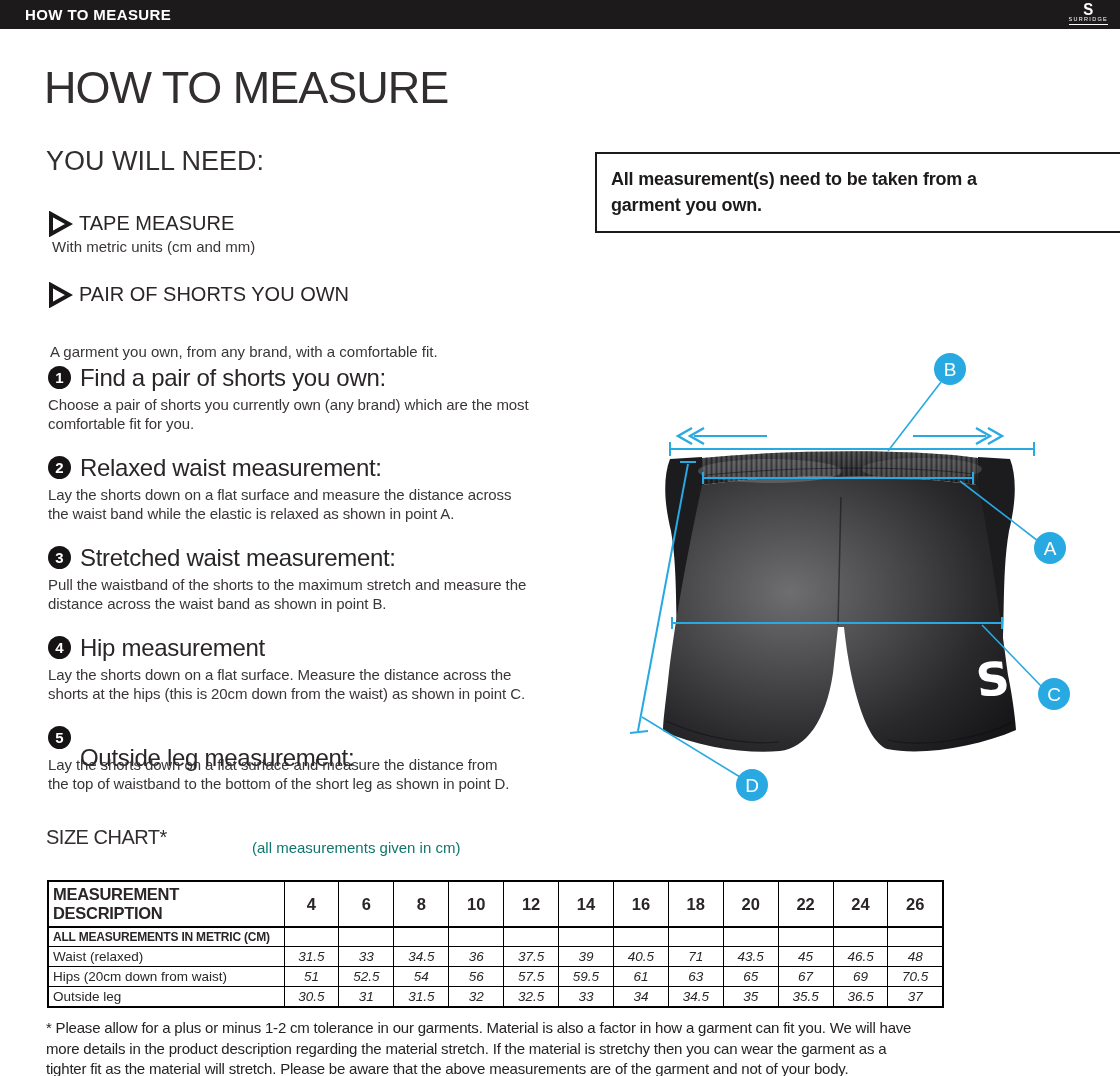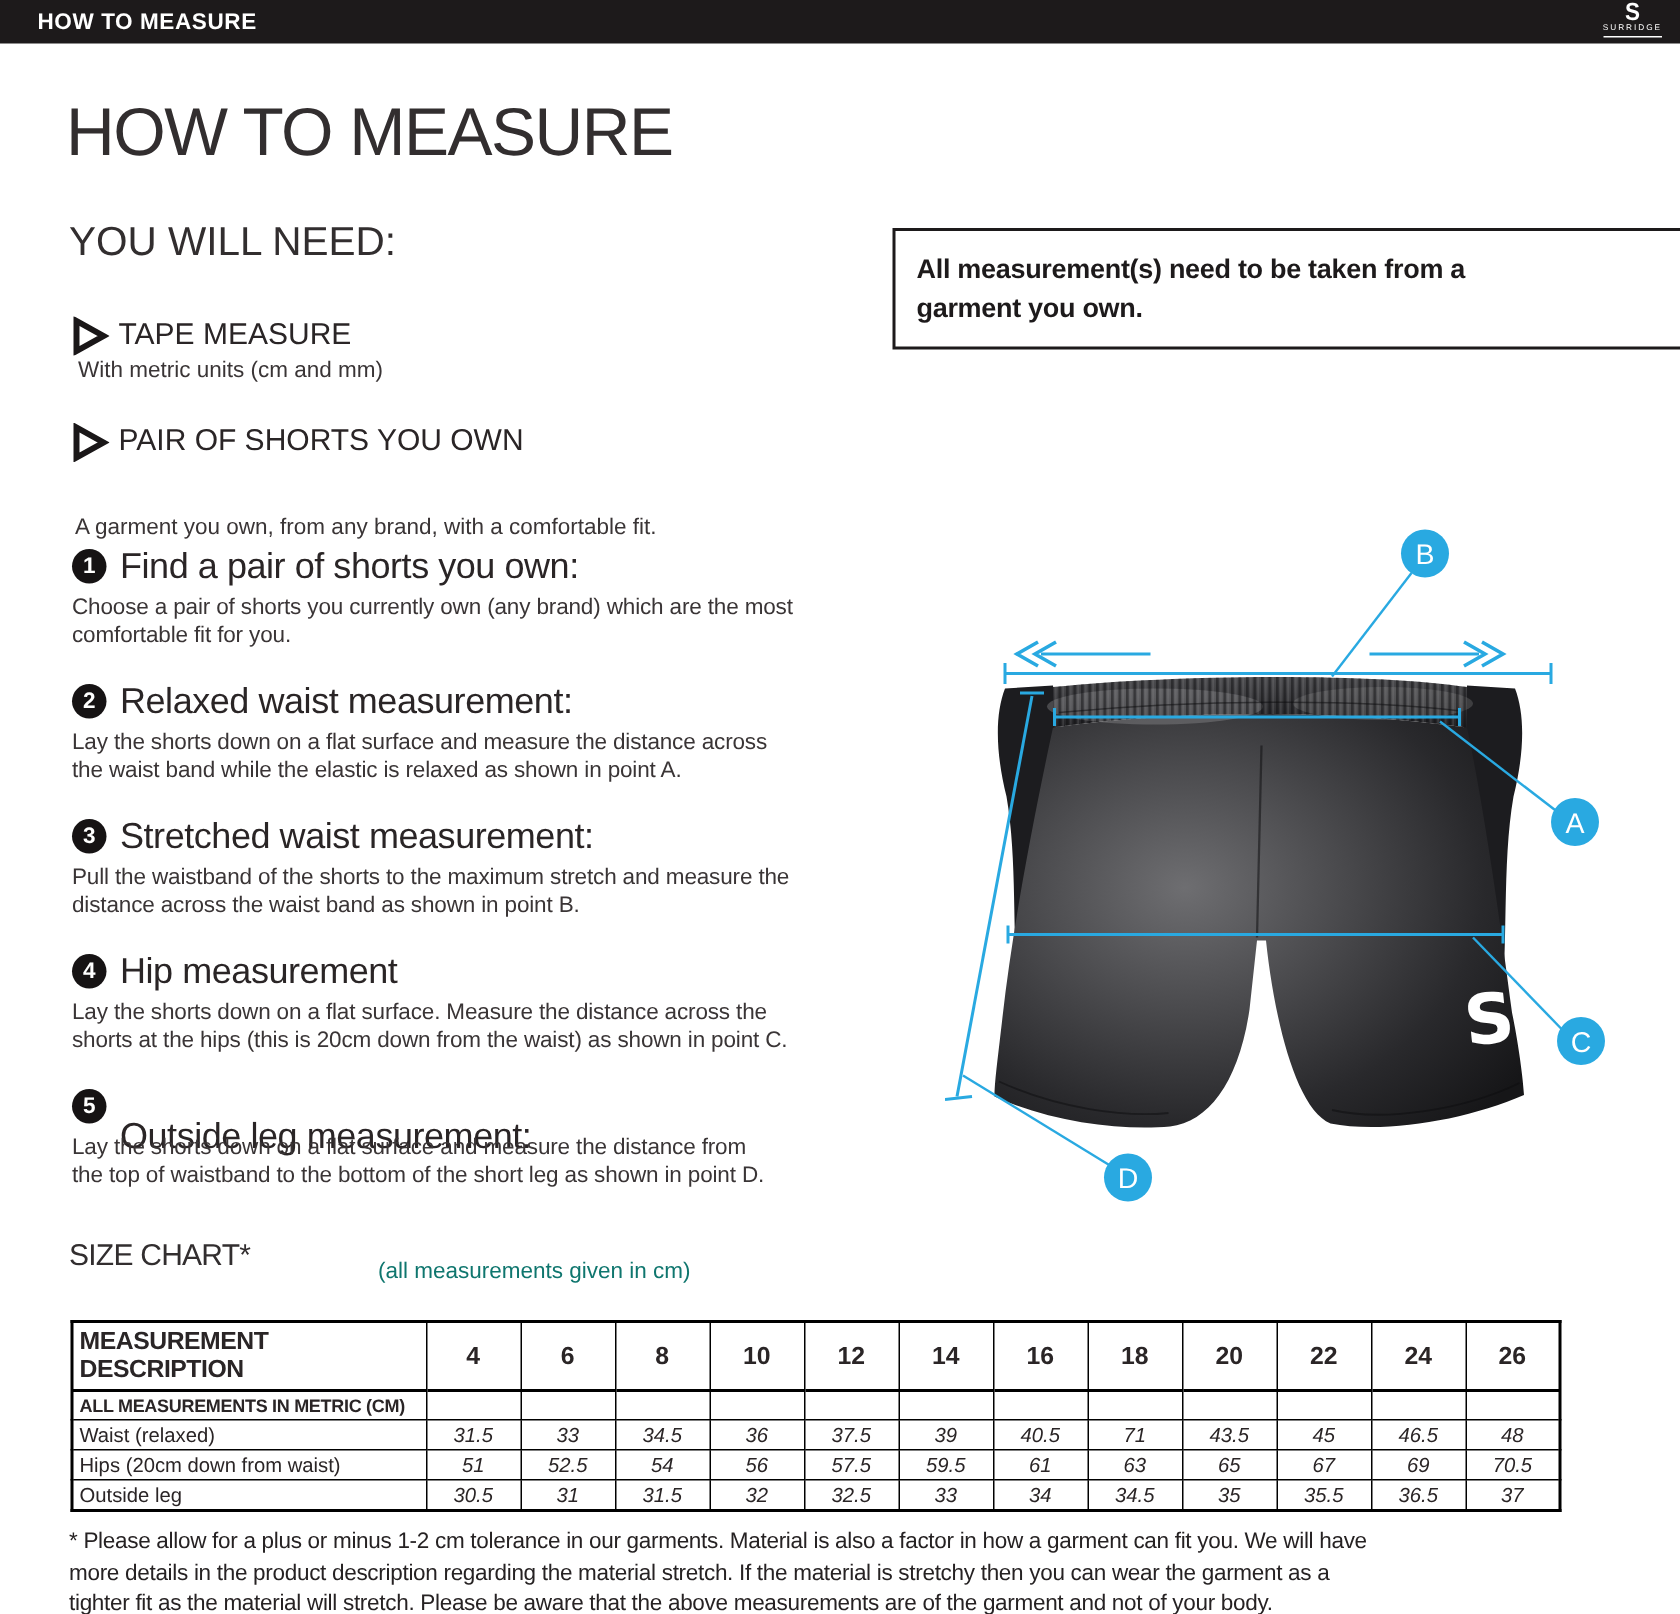--- a/index.html
+++ b/index.html
@@ -40,21 +40,21 @@
                  display:flex; align-items:center; justify-content:center; }
   .step-title { position:absolute; font-size:24px; font-weight:400; color:#2a2526;
                 letter-spacing:-.3px; }
   .step-desc { position:absolute; font-size:15px; line-height:19px; color:#3a3536;
                white-space:pre-line; letter-spacing:-.1px; }
 
   
   .chart-title { left:46px; top:826px; font-size:20px; font-weight:400;
                  letter-spacing:-.5px; color:#322e2f; }
   .chart-sub { left:252px; top:839px; font-size:15px; color:#0f766e; }
-  table.size-chart { position:absolute; left:47px; top:880px; width:994px;
+  table.size-chart { position:absolute; left:47px; top:880px; width:897px;
                      border-collapse:collapse; table-layout:fixed;
                      border:2px solid #000; }
   table.size-chart th, table.size-chart td { border:1px solid #000; }
   th.desc { width:236px; text-align:left; font-size:16.5px; font-weight:700;
             padding:3px 4px; letter-spacing:-.3px; }
   th.size { font-size:16.5px; font-weight:700; height:26px; }
   tr.head-row th { border-bottom:2px solid #000; }
   td.metric { font-size:12px; font-weight:700; padding:2px 4px; letter-spacing:-.2px; }
   td.rowlabel { font-size:13.5px; padding:2px 4px; }
   td.val { font-size:13.5px; text-align:center; height:19px;font-style:italic; }

